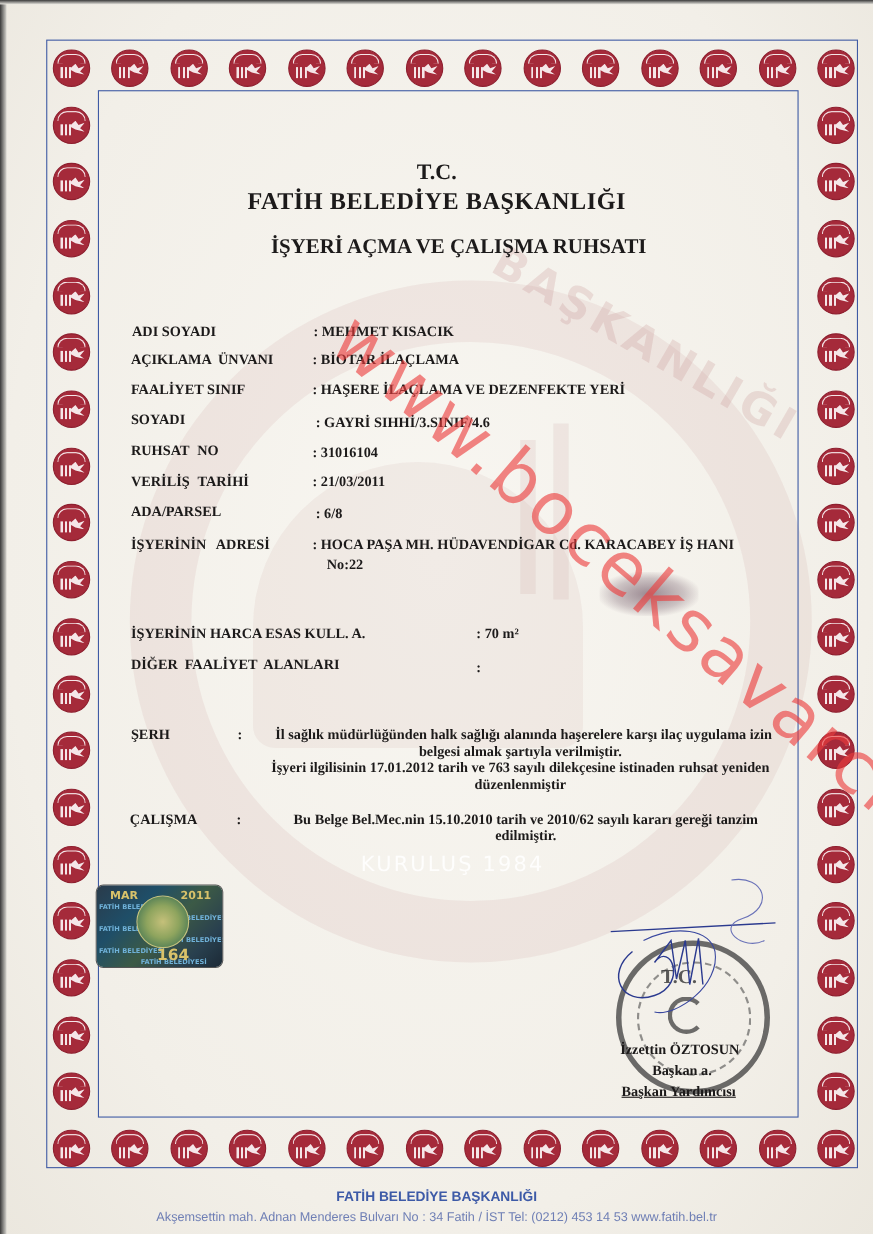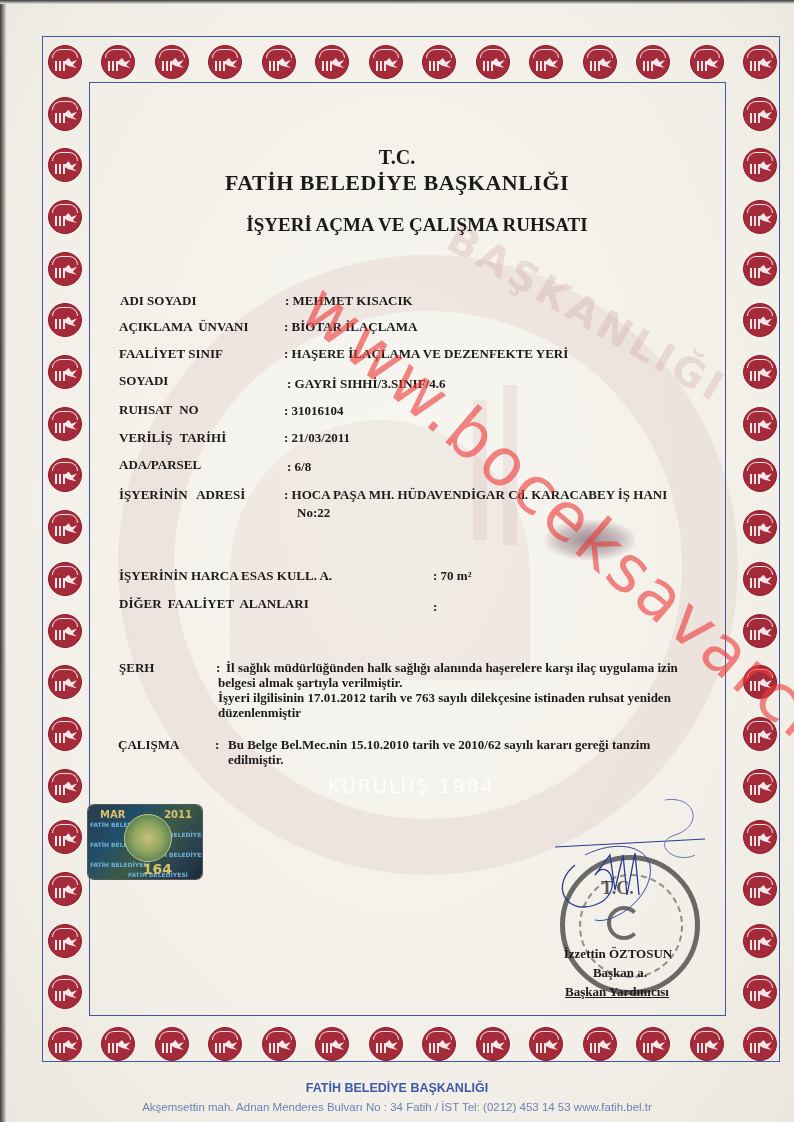--- a/index.html
+++ b/index.html
@@ -68,21 +68,21 @@
     font-family:"DejaVu Sans", sans-serif; font-size:66px; letter-spacing:3px;
     color:rgba(235,60,60,0.62); white-space:nowrap; z-index:6; pointer-events:none;
   }
   .title-block { position:absolute; left:0; width:794px; text-align:center; z-index:4; font-weight:bold; }
   .t-tc { top:146px; font-size:20px; }
   .t-mun { top:170px; font-size:22px; letter-spacing:0.5px; }
   .t-doc { top:214px; font-size:19px; left:20px; }
   .field-row { position:absolute; z-index:4; font-weight:bold; font-size:13px; white-space:nowrap; }
   .lbl { position:absolute; left:0; }
   .val { position:absolute; }
-  .par { position:absolute; z-index:4; font-weight:bold; font-size:13px; line-height:15px; }
+  .par { position:absolute; z-index:4; font-weight:bold; font-size:13px; line-height:15px;text-align:center; }
   .hologram {
     position:absolute; left:88px; top:805px; width:114px; height:74px; z-index:5;
     border-radius:6px; overflow:hidden;
     background:linear-gradient(135deg,#2a3b4a 0%,#1f4e68 30%,#3c5a46 55%,#29404f 80%,#1c2a36 100%);
     box-shadow:0 0 0 1px #555;
   }
   .holo-text {
     position:absolute; font-family:"DejaVu Sans", sans-serif; font-size:6px; color:#6fb1d8; font-weight:bold;
     white-space:nowrap;
   }

